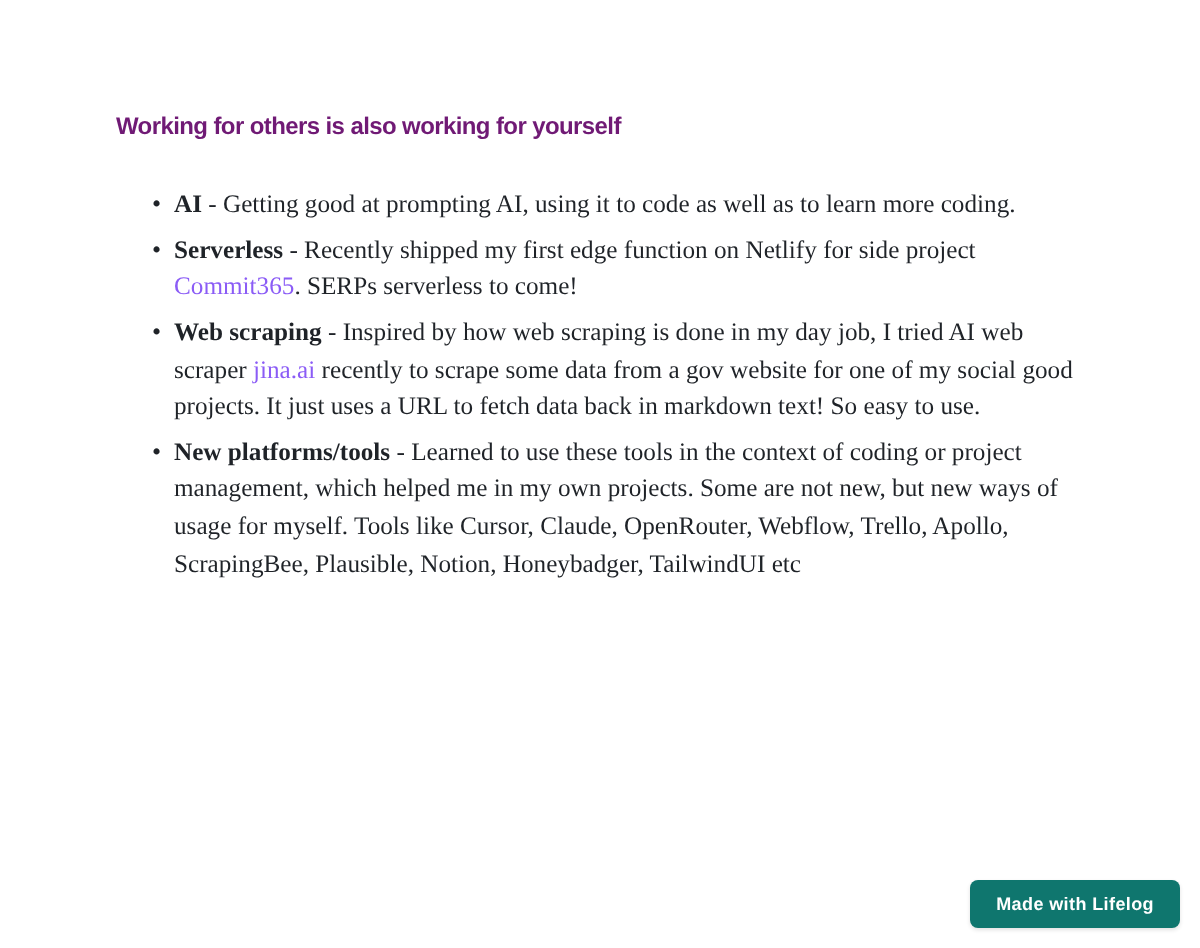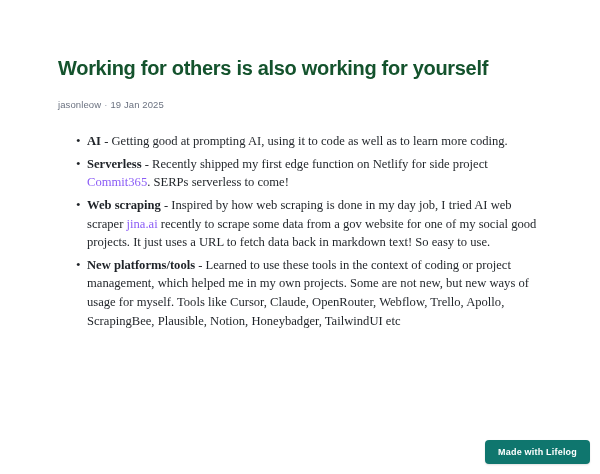--- a/index.html
+++ b/index.html
@@ -14,23 +14,23 @@
     color: #1a1a1a;
     overflow: hidden;
     position: relative;
   }
   .page {
     padding: 40px 58px 0 58px;
     box-sizing: border-box;
   }
   .post-title {
     font-family: "Liberation Sans", sans-serif;
-    font-size: 20px;
+    font-size: 12px;
     font-weight: bold;
-    color: #14532d;
+    color: #701a75;
     letter-spacing: -0.3px;
     margin: 16px 0 0 0;
     line-height: 1.25;
   }
   .meta {
     font-family: "Liberation Sans", sans-serif;
     font-size: 9.5px;
     color: #6b7280;
     margin-top: 18px;
     letter-spacing: 0.1px;
@@ -89,23 +89,20 @@
     box-shadow: 0 1px 2px rgba(0,0,0,0.12);
   }
 </style>
 </head>
 <body>
 
 <div class="page">
 
   <h1 class="post-title">Working for others is also working for yourself</h1>
 
-  <div class="meta">
-    <span>jasonleow</span><span class="sep">·</span><span>19 Jan 2025</span>
-  </div>
 
   <div class="body">
 
 
     <ul class="bullets">
       <li>
         <span class="lead">AI</span><span> - Getting good at prompting AI, using it to code as well as to learn more coding.</span>
       </li>
       <li>
         <span class="lead">Serverless</span><span> - Recently shipped my first edge function on Netlify for side project </span><a class="inline-link" href="#">Commit365</a><span>. SERPs serverless to come!</span>

